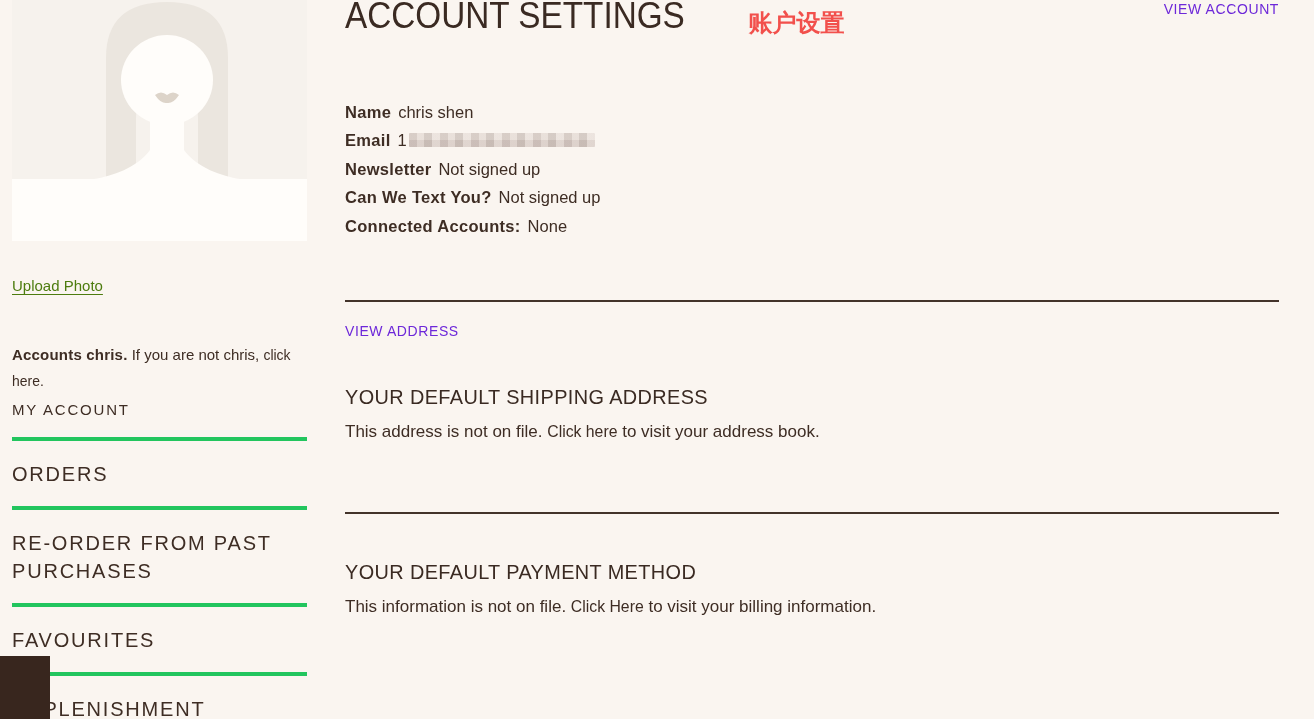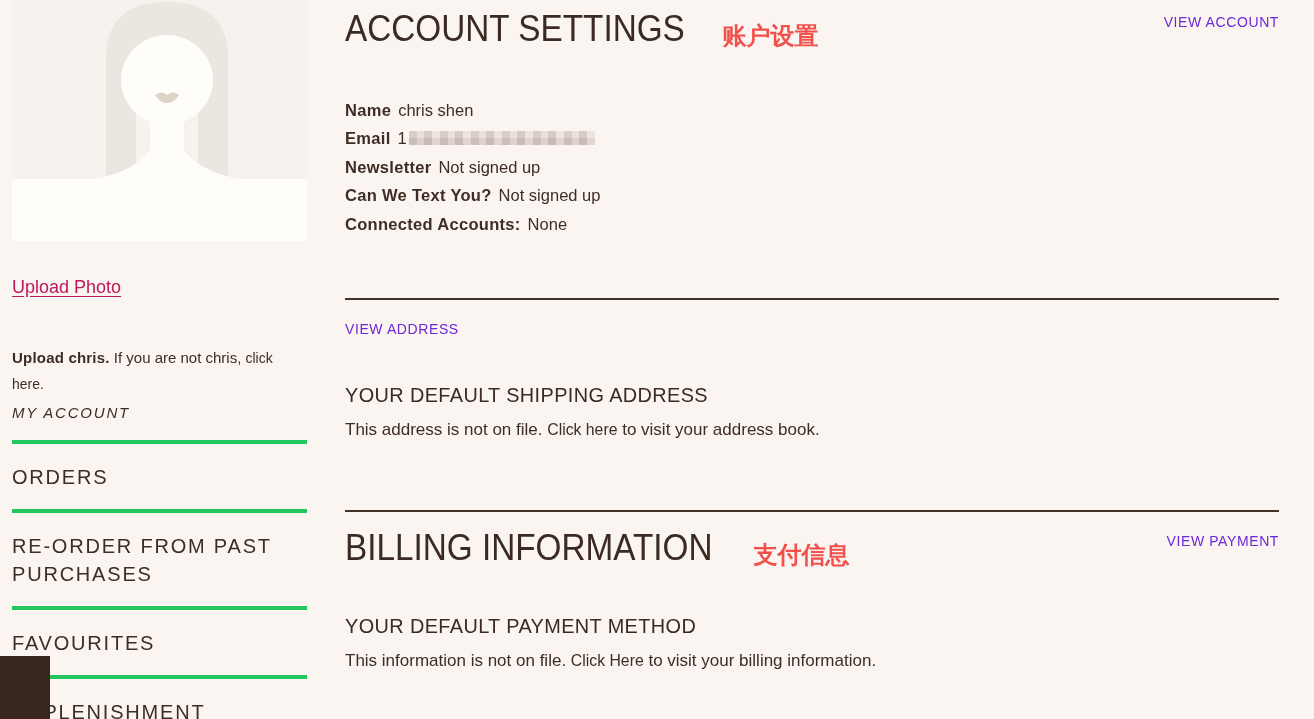--- a/index.html
+++ b/index.html
@@ -10,55 +10,55 @@
     font-family:"Liberation Sans", sans-serif;
     position:relative;
   }
   .page { display:flex; width:1314px; height:719px; }
 
   
   .sidebar { width:295px; margin-left:12px; flex:0 0 auto; }
   .avatar-box { width:295px; height:241px; background:#f6f2ed; }
   .avatar-box svg { display:block; }
   .upload-link {
-    display:inline-block; margin-top:36px; font-size:18px;
-    color:#be185d; text-decoration:underline; text-underline-offset:3px; cursor:pointer;
+    display:inline-block; margin-top:36px; font-size:15px;
+    color:#4d7c0f; text-decoration:underline; text-underline-offset:3px; cursor:pointer;
   }
   .welcome { margin-top:47px; font-size:15px; line-height:25px; color:#3e2d24; }
   .welcome b { font-weight:bold; letter-spacing:.2px; }
   .welcome .inline-link { cursor:pointer; }
   .menu-head {
-    font-size:15px; letter-spacing:1.8px; margin-top:7px; padding-bottom:19px;font-style:italic;
+    font-size:15px; letter-spacing:1.8px; margin-top:7px; padding-bottom:19px;
   }
   .menu { border-bottom:1px solid #43332a; }
   .menu-item {
     border-top:4px solid #22c55e;
     padding:19px 0 18px 0;
     font-size:20px; letter-spacing:1.8px; line-height:28px;
     cursor:pointer; max-width:295px;
   }
 
   
-  .main { margin-left:38px; width:934px; padding-top:13px; }
+  .main { margin-left:38px; width:934px; padding-top:0; }
   .sec-header { display:flex; justify-content:space-between; align-items:flex-start; }
   .sec-title-wrap { display:flex; align-items:baseline; }
   h1.sec-title {
     font-size:37px; font-weight:400; line-height:38px; color:#3a2a22;
     transform:scaleX(.9); transform-origin:left bottom; white-space:nowrap; letter-spacing:0;
   }
   .sec-title-zh {
-    color:#f2504c; font-size:24px; font-weight:bold; 
+    color:#f2504c; font-size:24px; font-weight:bold; margin-left:26px;
     position:relative; top:3px; white-space:nowrap;
   }
   .view-link {
     font-size:14px; letter-spacing:.6px; color:#6d28d9; margin-top:4px;
     cursor:pointer; white-space:nowrap;
   }
   .account-header { margin-top:-3px; }
-  .fields { margin-top:47px; }
+  .fields { margin-top:62px; }
   .field-row { font-size:16.5px; line-height:28.4px; }
   .field-label { font-weight:bold; letter-spacing:.3px; margin-right:7px; }
   .redacted {
     display:inline-block; width:186px; height:14px; vertical-align:-1px; margin-left:2px;
     background:
       repeating-linear-gradient(0deg, rgba(150,128,120,.20) 0 7px, rgba(215,202,196,.25) 7px 14px),
       repeating-linear-gradient(90deg, rgba(142,118,110,.30) 0 8px, rgba(196,178,170,.20) 8px 15px,
         rgba(118,96,88,.28) 15px 23px, rgba(210,196,190,.18) 23px 31px);
     filter:blur(.7px); border-radius:1px;
   }
@@ -97,21 +97,21 @@
         <path d="M143,95 q6,-5 12,0 q6,-5 12,0 q-6,9 -12,8 q-6,1 -12,-8 Z" fill="#ddd4c9"></path>
 
         <path d="M138,105 L138,150 C125,168 100,176 82,179 L228,179 C210,176 185,168 172,150 L172,105 Z" fill="#fffdfa"></path>
 
         <rect x="0" y="179" width="295" height="62" fill="#fffdfa"></rect>
       </svg>
     </div>
 
     <a class="upload-link">Upload Photo</a>
 
-    <p class="welcome"><b>Upload chris.</b><span> If you are not chris, </span><a class="inline-link">click here.</a></p>
+    <p class="welcome"><b>Accounts chris.</b><span> If you are not chris, </span><a class="inline-link">click here.</a></p>
 
     <div class="menu-head">MY ACCOUNT</div>
 
     <nav class="menu">
       <div class="menu-item">ORDERS</div>
       <div class="menu-item">RE-ORDER FROM PAST PURCHASES</div>
       <div class="menu-item">FAVOURITES</div>
       <div class="menu-item">REPLENISHMENT SERVICE</div>
     </nav>
   </aside>
@@ -142,27 +142,20 @@
       <div class="sec-header sec-header-mid">
         <a class="view-link">VIEW ADDRESS</a>
       </div>
       <h2 class="subheading">YOUR DEFAULT SHIPPING ADDRESS</h2>
       <p class="sec-message"><span>This address is not on file. </span><a class="inline-link">Click here</a><span> to visit your address book.</span></p>
     </section>
 
     <hr class="sec-divider hr-2">
 
     <section>
-      <div class="sec-header sec-header-mid">
-        <div class="sec-title-wrap">
-          <h1 class="sec-title">BILLING INFORMATION</h1>
-          <span class="sec-title-zh">支付信息</span>
-        </div>
-        <a class="view-link">VIEW PAYMENT</a>
-      </div>
       <h2 class="subheading">YOUR DEFAULT PAYMENT METHOD</h2>
       <p class="sec-message"><span>This information is not on file. </span><a class="inline-link">Click Here</a><span> to visit your billing information.</span></p>
     </section>
 
   </main>
 </div>
 
 <div class="corner-square"></div>
 
 </body></html>

